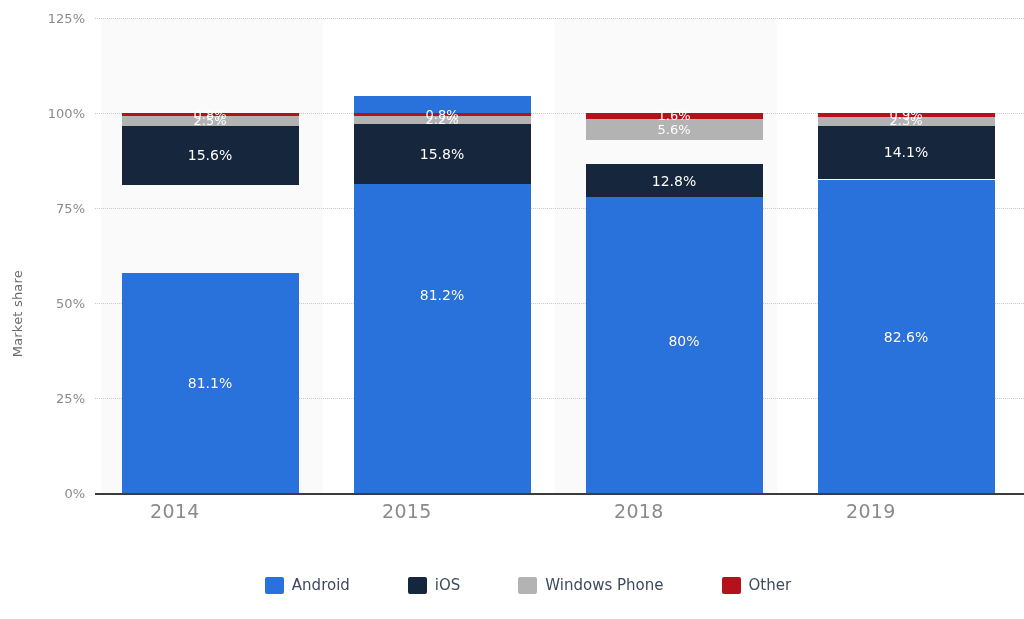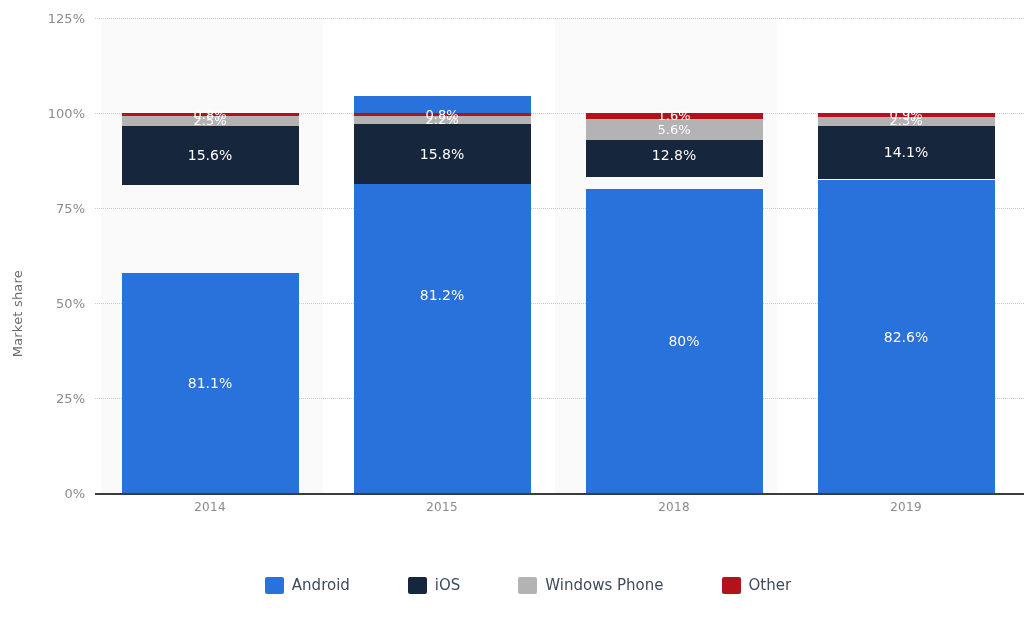--- a/index.html
+++ b/index.html
@@ -100,22 +100,21 @@
     color: #ffffff;
     white-space: nowrap;
     line-height: 1;
     pointer-events: none;
   }
 
   
   .xtick {
     position: absolute;
     top: 500px;
-    text-align: center;
-    font-size: 12px;
+    font-size: 19px;
     color: #8a8a8a;
     letter-spacing: 0.3px;
   }
 
   
   #legend {
     position: absolute;
     left: 0;
     right: 0;
     top: 576px;
@@ -191,21 +190,21 @@
           </div>
           <div class="segment" style="bottom: 368.6px; height: 8.36px; background: rgb(179, 179, 179);"></div>
           <div class="float-label" style="bottom: 366.78px;">2.2%</div>
           <div class="segment" style="bottom: 376.96px; height: 3.04px; background: rgb(180, 18, 26);"></div>
           <div class="float-label" style="bottom: 372.48px;">0.8%</div>
         </div>
         <div class="bar-group" style="left: 490.5px; width: 177px; height: 475px;">
           <div class="segment" style="bottom: 0px; height: 304px; background: rgb(42, 114, 219); padding-left: 20px;">
             <span class="seg-label">80%</span>
           </div>
-          <div class="segment" style="bottom: 316px; height: 45px; background: rgb(22, 38, 61);">
+          <div class="segment" style="bottom: 296px; height: 33px; background: rgb(22, 38, 61);">
             <span class="seg-label">12.8%</span>
           </div>
           <div class="segment" style="bottom: 352.64px; height: 21.28px; background: rgb(179, 179, 179);"></div>
           <div class="float-label" style="bottom: 357px;">5.6%</div>
           <div class="segment" style="bottom: 373.92px; height: 6.08px; background: rgb(180, 18, 26);"></div>
           <div class="float-label" style="bottom: 370.96px;">1.6%</div>
         </div>
         <div class="bar-group" style="left: 722.5px; width: 177px; height: 475px;">
           <div class="segment" style="bottom: 0px; height: 313px; background: rgb(42, 114, 219);">
             <span class="seg-label">82.6%</span>

